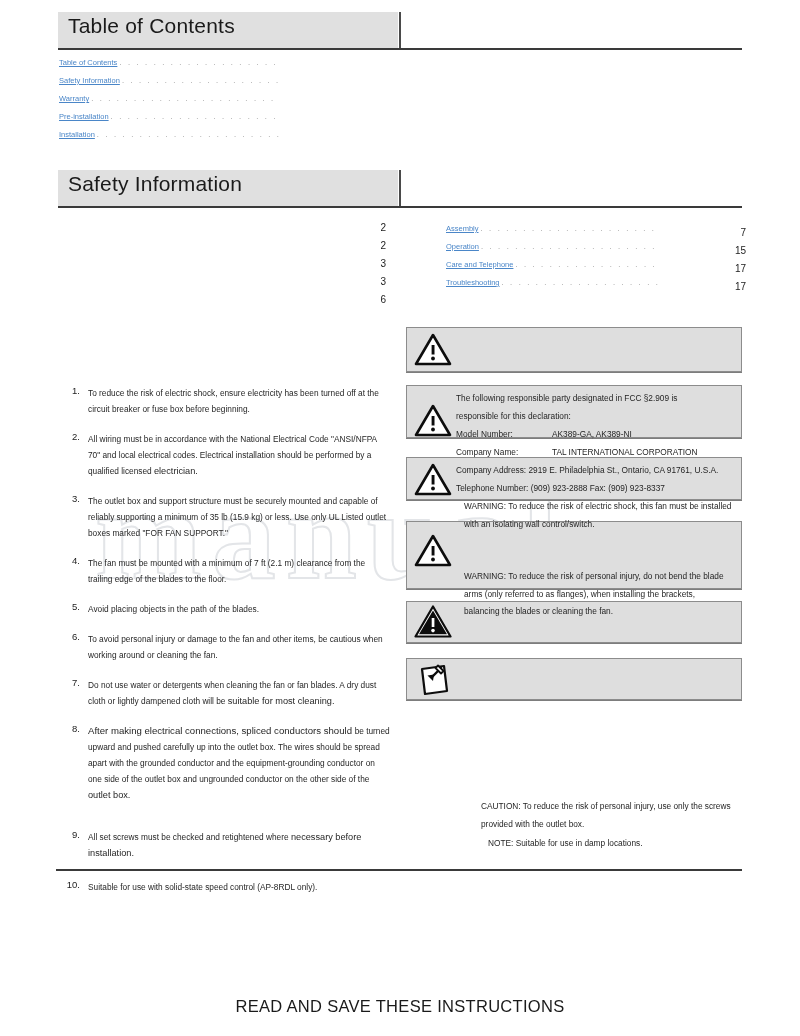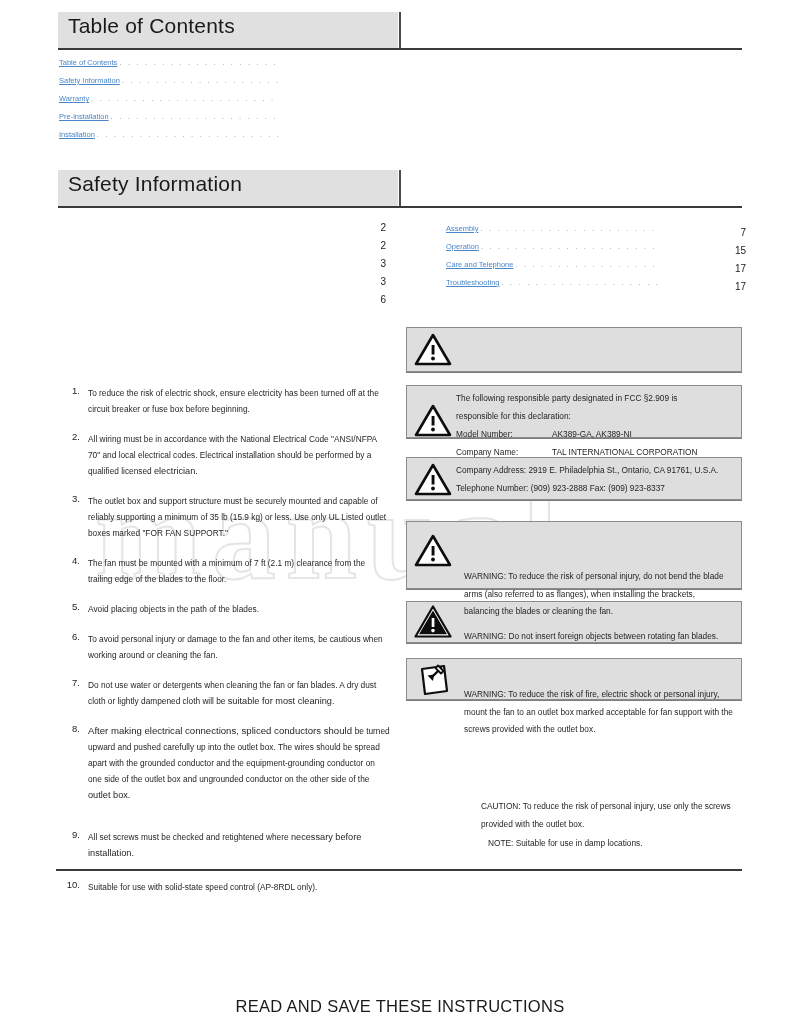--- a/index.html
+++ b/index.html
@@ -354,23 +354,22 @@
     <div class="fcc-row">
       <span class="fcc-label">Model Number:</span><span>AK389-GA, AK389-NI</span>
     </div>
     <div class="fcc-row">
       <span class="fcc-label">Company Name:</span><span>TAL INTERNATIONAL CORPORATION</span>
     </div>
     <div class="fcc-row">Company Address: 2919 E. Philadelphia St., Ontario, CA 91761, U.S.A.</div>
     <div class="fcc-row">Telephone Number: (909) 923-2888 Fax: (909) 923-8337</div>
   </div>
 
-  <div class="rtext" style="left:464px; top:568px; width:268px;">WARNING: To reduce the risk of personal injury, do not bend the blade arms (also referred to as flanges), when installing the brackets, balancing the blades or cleaning the fan.</div>
-  <div class="rtext" style="left:464px; top:628px; width:268px;">WARNING: Do not insert foreign objects between rotating fan blades.</div>
-  <div class="rtext" style="left:464px; top:686px; width:272px;">WARNING: To reduce the risk of fire, electric shock or personal injury, mount the fan to an outlet box marked acceptable for fan support with the screws provided with the outlet box.</div>
+  <div class="rtext" style="left:464px; top:498px; width:268px;">WARNING: To reduce the risk of electric shock, this fan must be installed with an isolating wall control/switch.</div>
+  <div class="rtext" style="left:464px; top:568px; width:268px;">WARNING: To reduce the risk of personal injury, do not bend the blade arms (only referred to as flanges), when installing the brackets, balancing the blades or cleaning the fan.</div>
 
   <div class="rtext" style="left:481px; top:798px; width:272px;">CAUTION: To reduce the risk of personal injury, use only the screws provided with the outlet box.</div>
   <div class="rtext" style="left:464px; top:835px; width:272px;margin-left:24px;">NOTE: Suitable for use in damp locations.</div>
 
   <div class="list-left">
 
     <div class="li">
       <span class="li-num">1.</span>
       <div class="li-body"><span>To reduce the risk of electric shock, ensure electricity has been turned off at the circuit breaker or fuse box before beginning.</span></div>
     </div>

